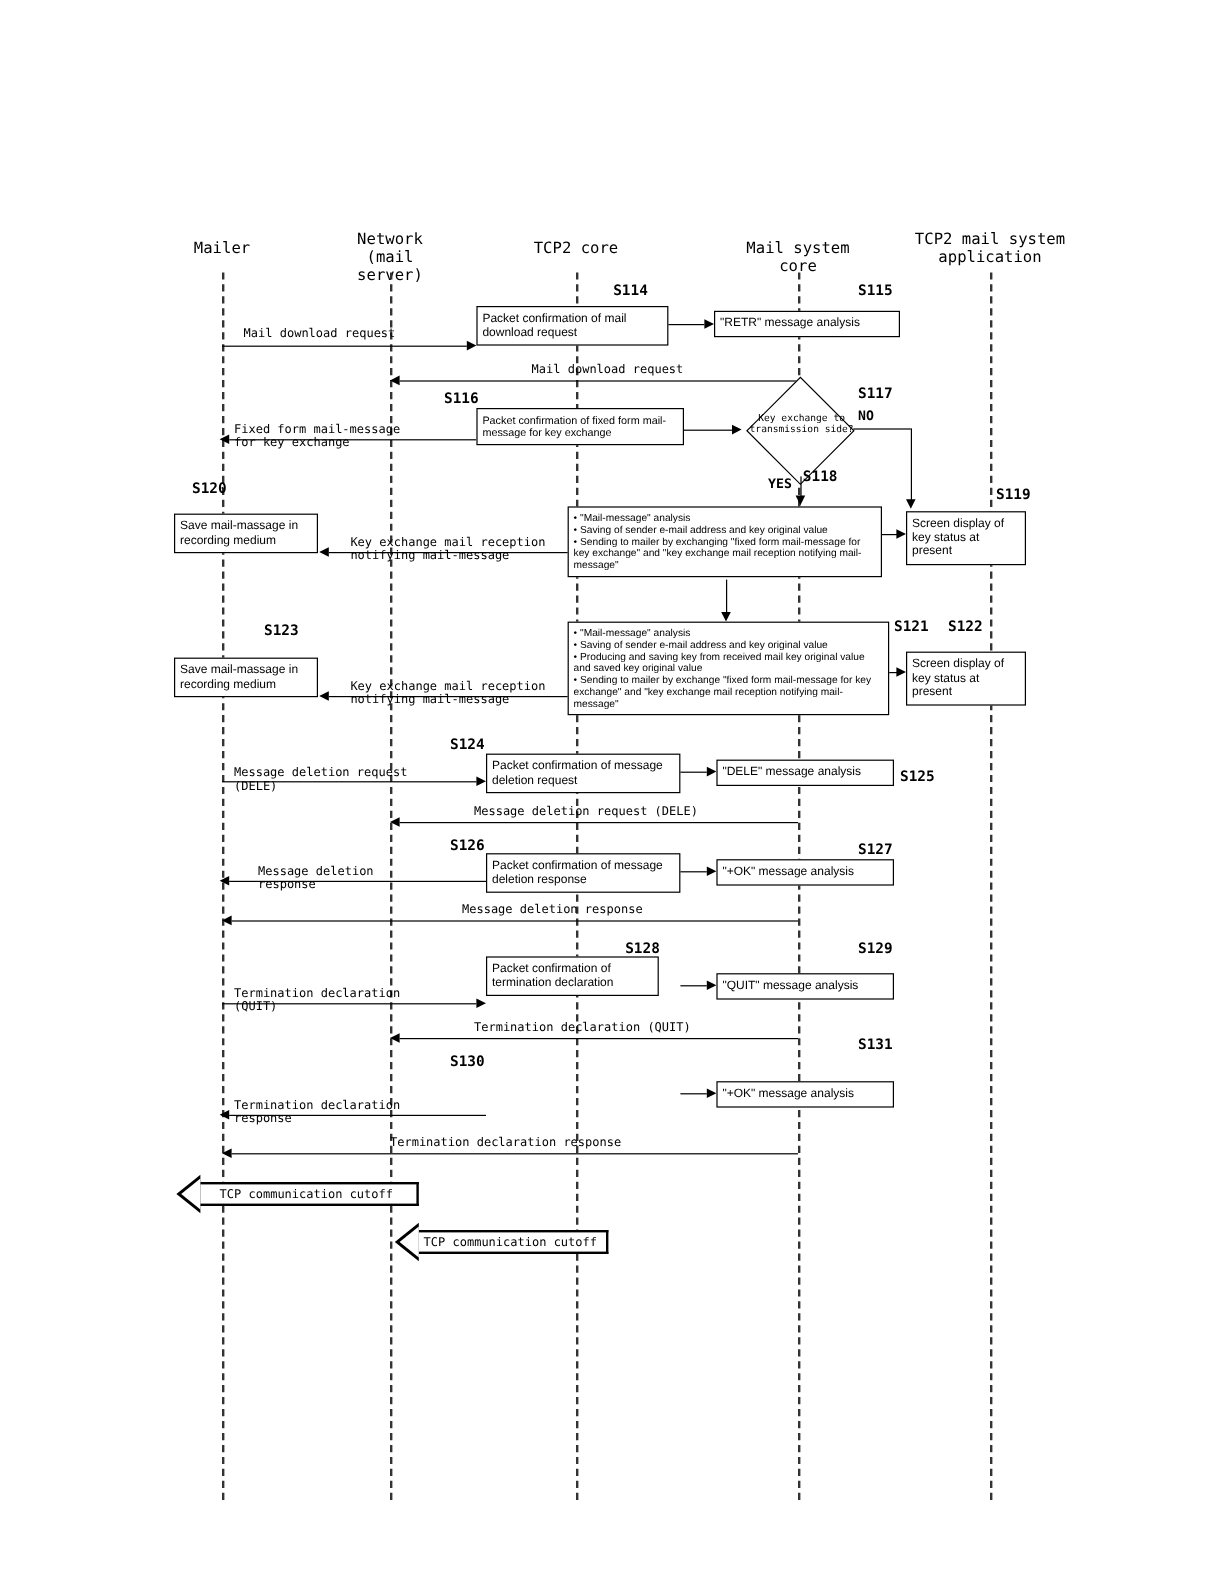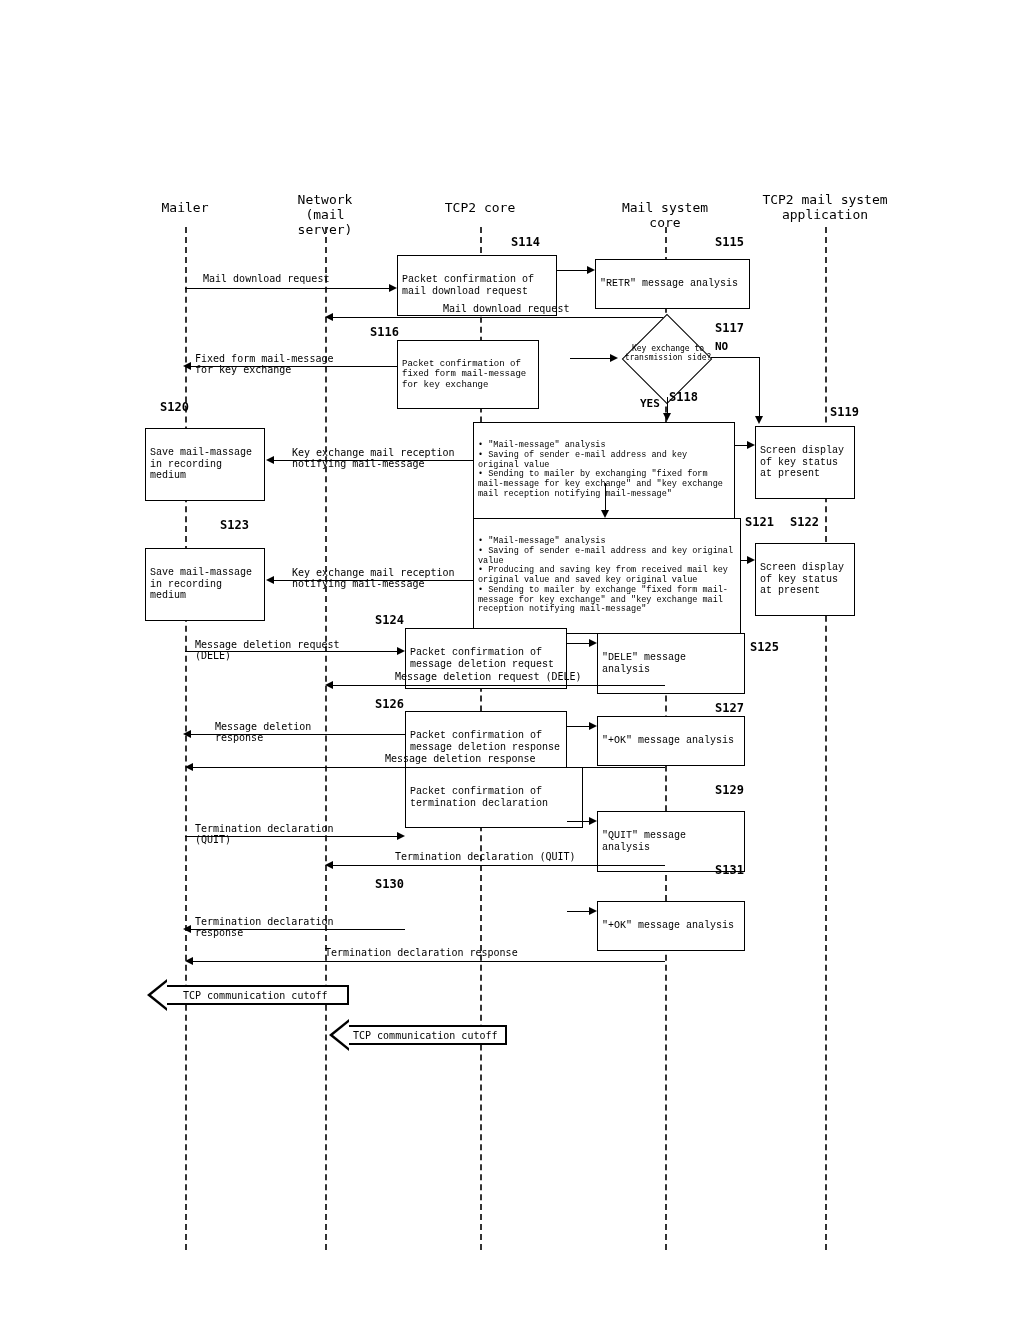--- a/index.html
+++ b/index.html
@@ -59,23 +59,23 @@
     position: absolute;
     top: 82px;
     bottom: 0;
     border-left: 2px dashed #333;
     width: 0;
   }
   .box {
     position: absolute;
     border: 1.5px solid #000;
     background: #fff;
-    font-family: Liberation Mono, monospace;
+    font-family: Liberation Sans, sans-serif;
     font-size: 10px;
-    padding: 18px 4px;
+    padding: 4px 4px;
     line-height: 1.15;
   }
   .box.small { font-size: 9px; }
   .box.bullets { font-size: 8.5px; text-align: left; }
   .box.bullets .line::before { content: "• "; }
   .arrow-line {
     position: absolute;
     height: 0;
     border-top: 1.5px solid #000;
   }
@@ -179,21 +179,21 @@
     <div class="label msg" style="left:348px; top:158px;">Mail download request</div>
     <div class="arrow-line" style="left:238px; top:172px; width:332px;"></div>
     <div class="arrow-head left" style="left:230px; top:168px;"></div>
 
     <div class="label bold" style="left:275px; top:180px;">S116</div>
     <div class="label bold" style="left:620px; top:176px;">S117</div>
     <div class="label msg" style="left:100px; top:208px;">Fixed form mail-message
 for key exchange</div>
     <div class="arrow-line" style="left:96px; top:221px; width:206px;"></div>
     <div class="arrow-head left" style="left:88px; top:217px;"></div>
-    <div class="box small" style="left:302px; top:195px; width:142px;">Packet confirmation of fixed
+    <div class="box small" style="left:302px; top:195px; width:173px;">Packet confirmation of fixed
 form mail-message for key
 exchange</div>
     <div class="arrow-line" style="left:475px; top:213px; width:40px;"></div>
     <div class="arrow-head right" style="left:515px; top:209px;"></div>
 
     <div class="diamond" style="left:540px; top:182px;"></div>
     <div class="diamond-text" style="left:528px; top:200px; width:90px;">Key exchange
 to transmission
 side?</div>
     <div class="label" style="left:620px; top:195px; font-weight:bold; font-size:11px;">NO</div>
@@ -289,21 +289,21 @@
     <div class="label msg" style="left:290px; top:608px;">Message deletion response</div>
     <div class="arrow-line" style="left:98px; top:622px; width:472px;"></div>
     <div class="arrow-head left" style="left:90px; top:618px;"></div>
 
     <div class="label bold" style="left:426px; top:638px;">S128</div>
     <div class="label bold" style="left:620px; top:638px;">S129</div>
     <div class="label msg" style="left:100px; top:678px;">Termination declaration
 (QUIT)</div>
     <div class="arrow-line" style="left:90px; top:691px; width:212px;"></div>
     <div class="arrow-head right" style="left:302px; top:687px;"></div>
-    <div class="box" style="left:310px; top:622px; width:178px;">Packet confirmation of
+    <div class="box" style="left:310px; top:652px; width:144px;">Packet confirmation of
 termination declaration</div>
     <div class="arrow-line" style="left:472px; top:676px; width:22px;"></div>
     <div class="arrow-head right" style="left:494px; top:672px;"></div>
     <div class="box" style="left:502px; top:666px; width:148px;">"QUIT" message analysis</div>
 
     <div class="label msg" style="left:300px; top:706px;">Termination declaration (QUIT)</div>
     <div class="arrow-line" style="left:238px; top:720px; width:332px;"></div>
     <div class="arrow-head left" style="left:230px; top:716px;"></div>
 
     <div class="label bold" style="left:280px; top:732px;">S130</div>

